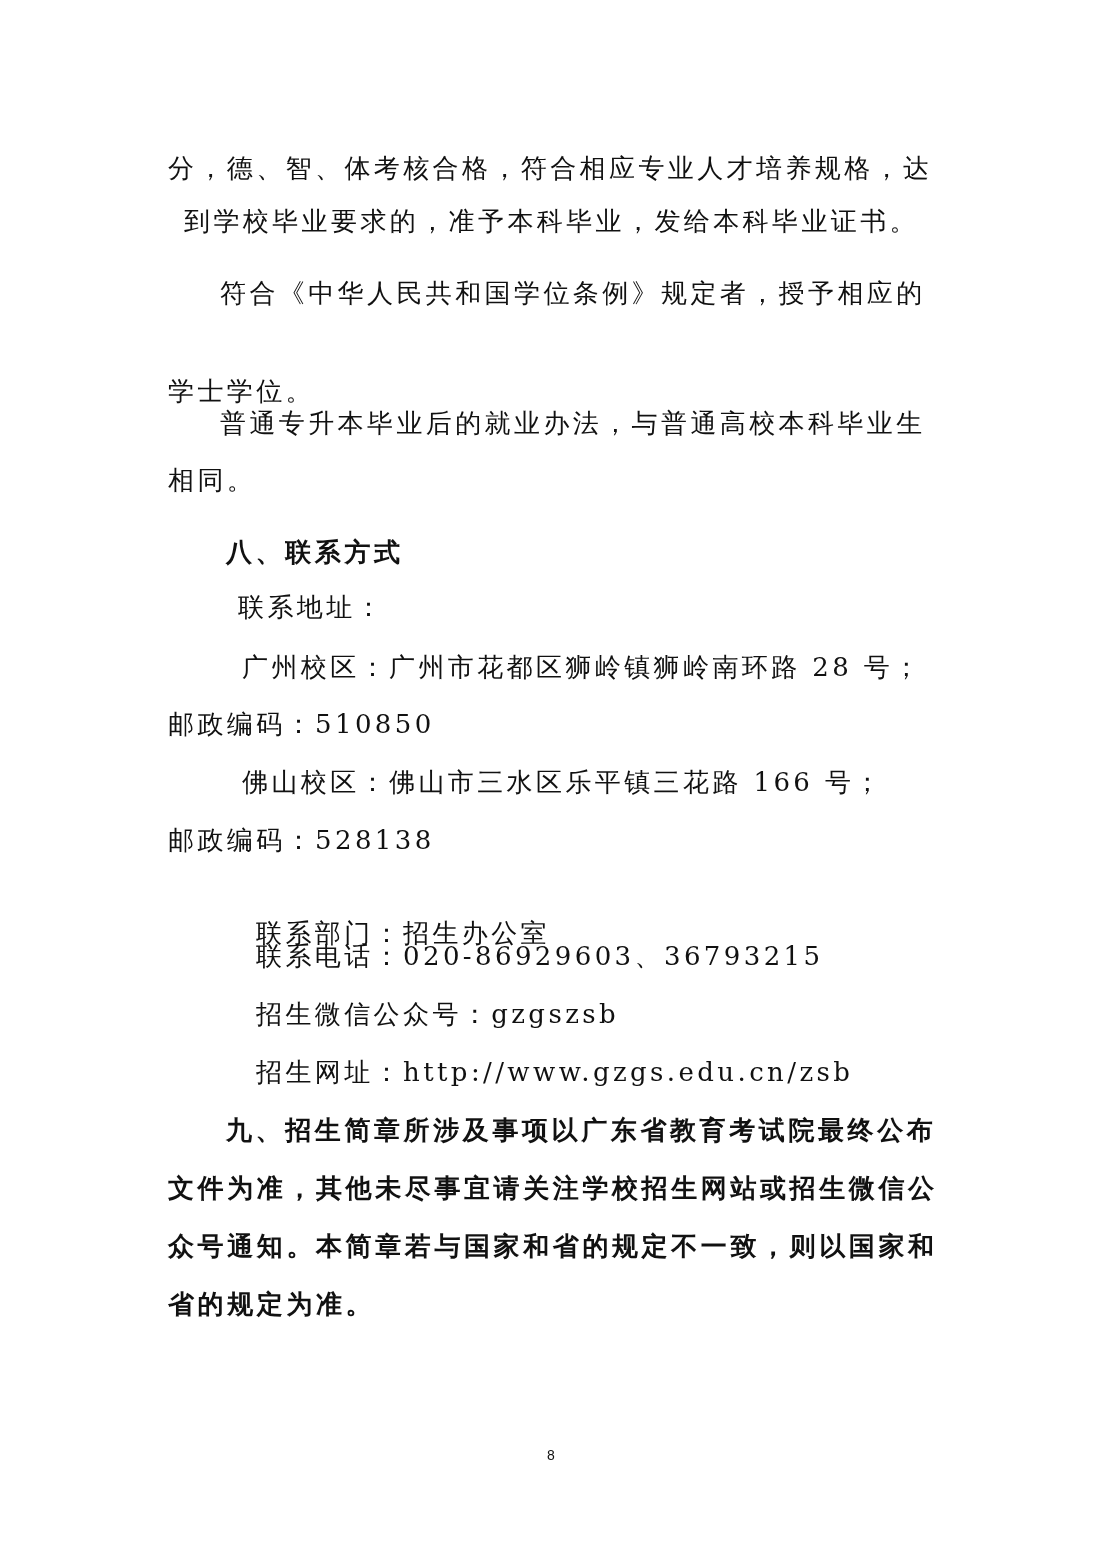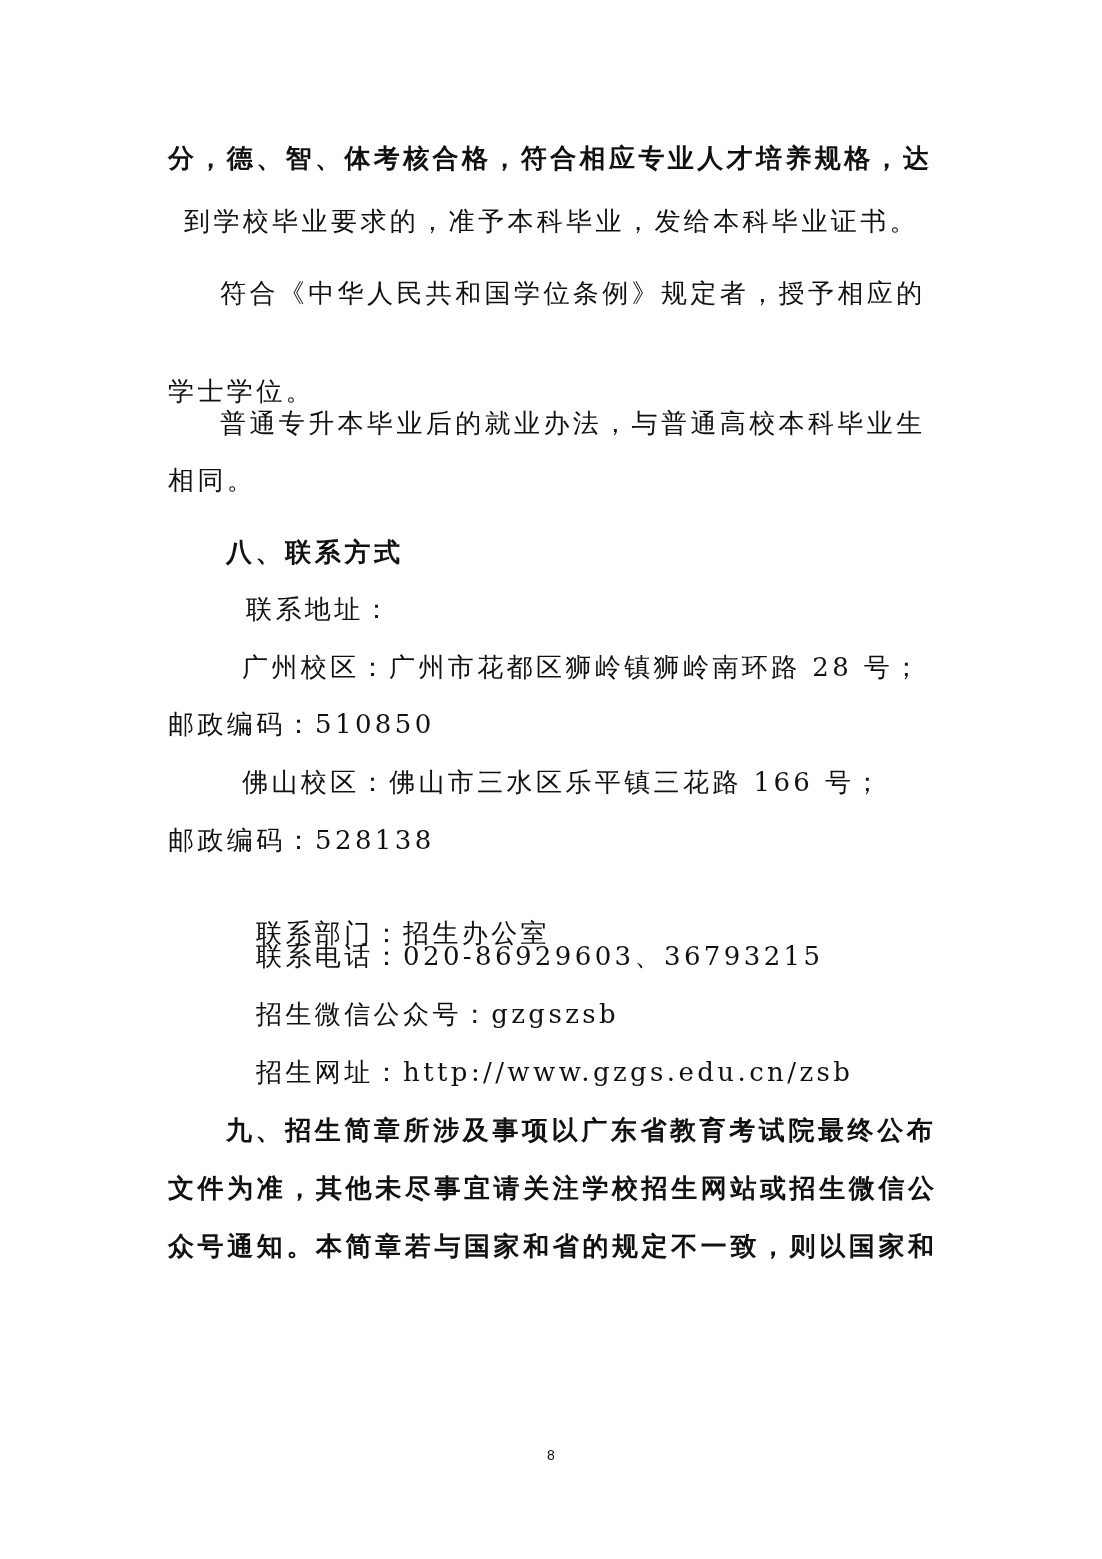--- a/index.html
+++ b/index.html
@@ -23,39 +23,40 @@
     font-family: "Liberation Sans", sans-serif;
     font-size: 14px;
     color: #111111;
   }
 </style>
 </head>
 <body>
 
 <div class="page">
 
-  <div class="line" style="top:141px;font-weight:bold;">分，德、智、体考核合格，符合相应专业人才培养规格，达</div>
+  <div class="line" style="top:151px;">分，德、智、体考核合格，符合相应专业人才培养规格，达</div>
   <div class="line" style="top:204px;margin-left:16px;">到学校毕业要求的，准予本科毕业，发给本科毕业证书。</div>
 
   <div class="line" style="top:276px; left:220px;text-align:center;">符合《中华人民共和国学位条例》规定者，授予相应的</div>
   <div class="line" style="top:334px;margin-top:40px;">学士学位。</div>
 
   <div class="line" style="top:406px; left:220px;">普通专升本毕业后的就业办法，与普通高校本科毕业生</div>
   <div class="line" style="top:463px;">相同。</div>
 
   <div class="line bold" style="top:535px; left:226px;">八、联系方式</div>
 
-  <div class="line" style="top:592px; left:246px;">联系地址：</div>
+  <div class="line" style="top:592px; left:238px;font-family:Liberation Mono, monospace;">联系地址：</div>
   <div class="line" style="top:650px; left:242px;">广州校区：广州市花都区狮岭镇狮岭南环路 28 号；</div>
   <div class="line" style="top:707px;">邮政编码：510850</div>
   <div class="line" style="top:765px; left:242px;">佛山校区：佛山市三水区乐平镇三花路 166 号；</div>
   <div class="line" style="top:823px;">邮政编码：528138</div>
   <div class="line" style="top:916px; left:256px;">联系部门：招生办公室</div>
   <div class="line" style="top:939px; left:256px;">联系电话：020-86929603、36793215</div>
   <div class="line" style="top:997px; left:256px;">招生微信公众号：gzgszsb</div>
   <div class="line" style="top:1055px; left:256px;text-align:center;">招生网址：http://www.gzgs.edu.cn/zsb</div>
 
   <div class="line bold" style="top:1113px; left:226px;">九、招生简章所涉及事项以广东省教育考试院最终公布</div>
   <div class="line bold" style="top:1171px;">文件为准，其他未尽事宜请关注学校招生网站或招生微信公</div>
   <div class="line bold" style="top:1229px;">众号通知。本简章若与国家和省的规定不一致，则以国家和</div>
+  <div class="line bold" style="top:1287px;">省的规定为准。</div>
 
   <div class="page-number">8</div>
 </div>
 
 </body></html>

